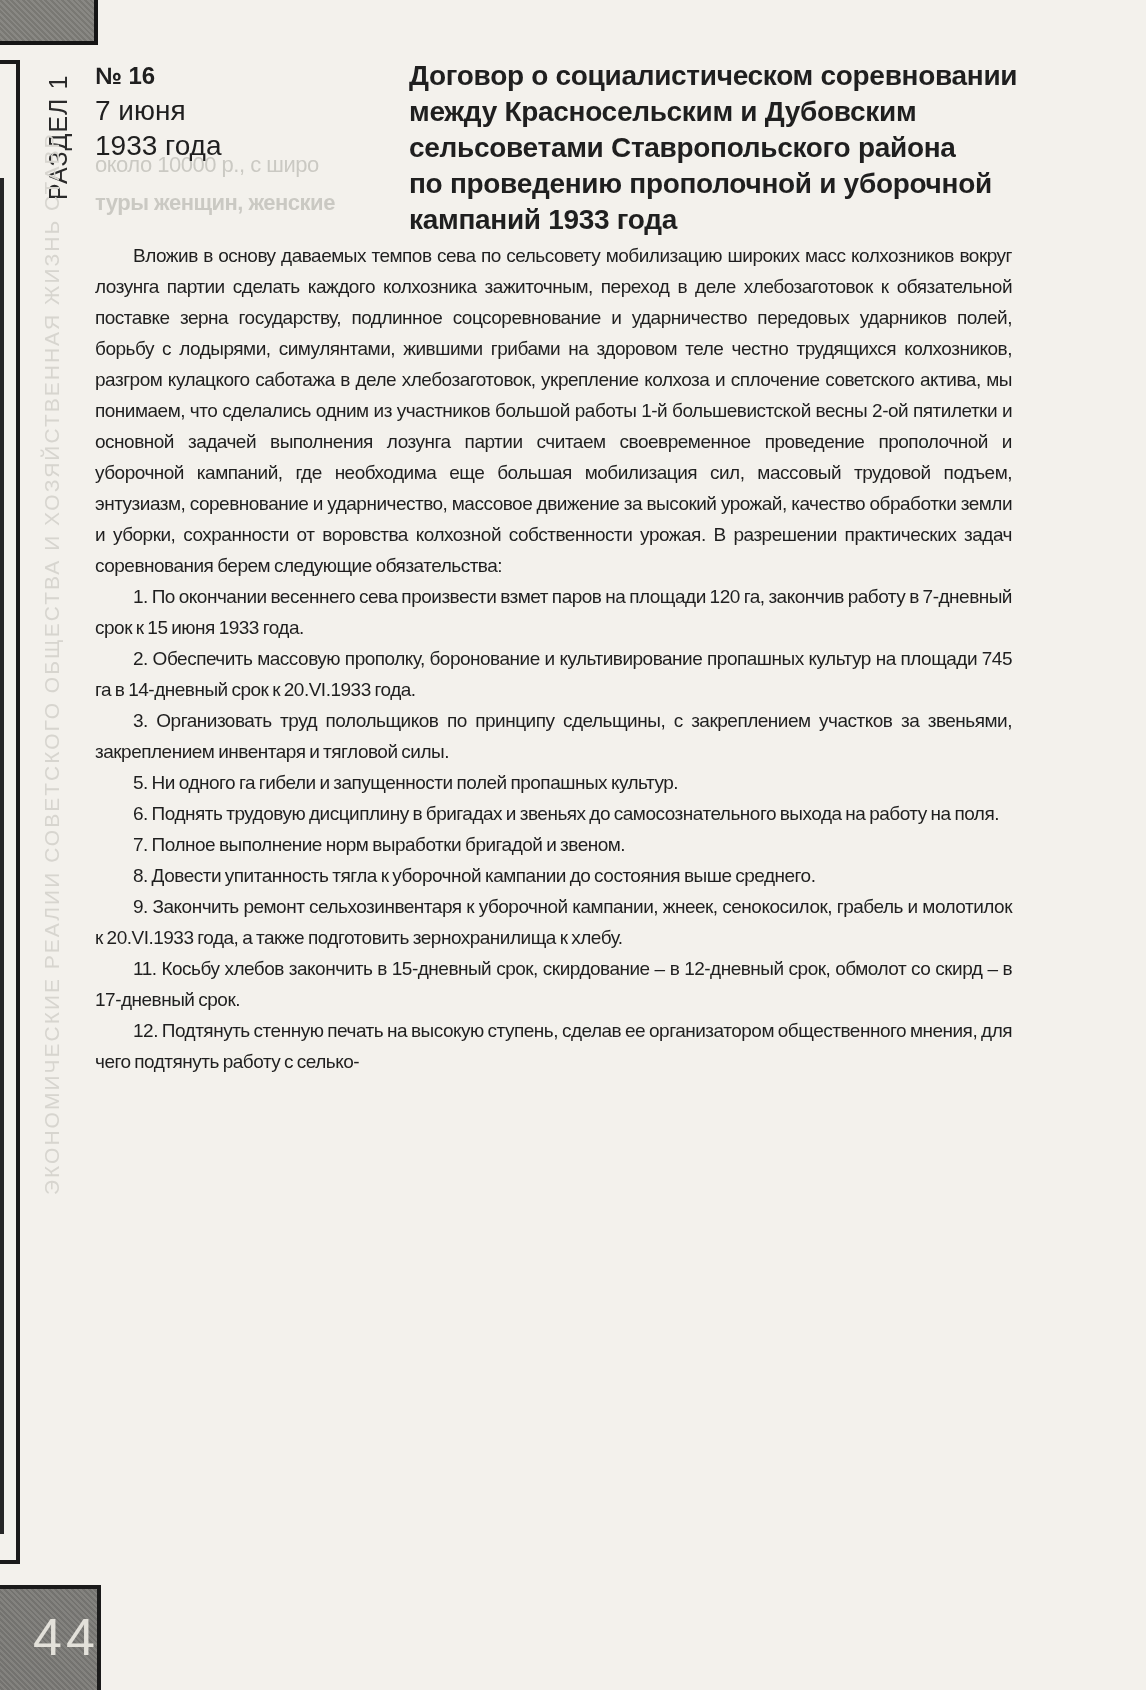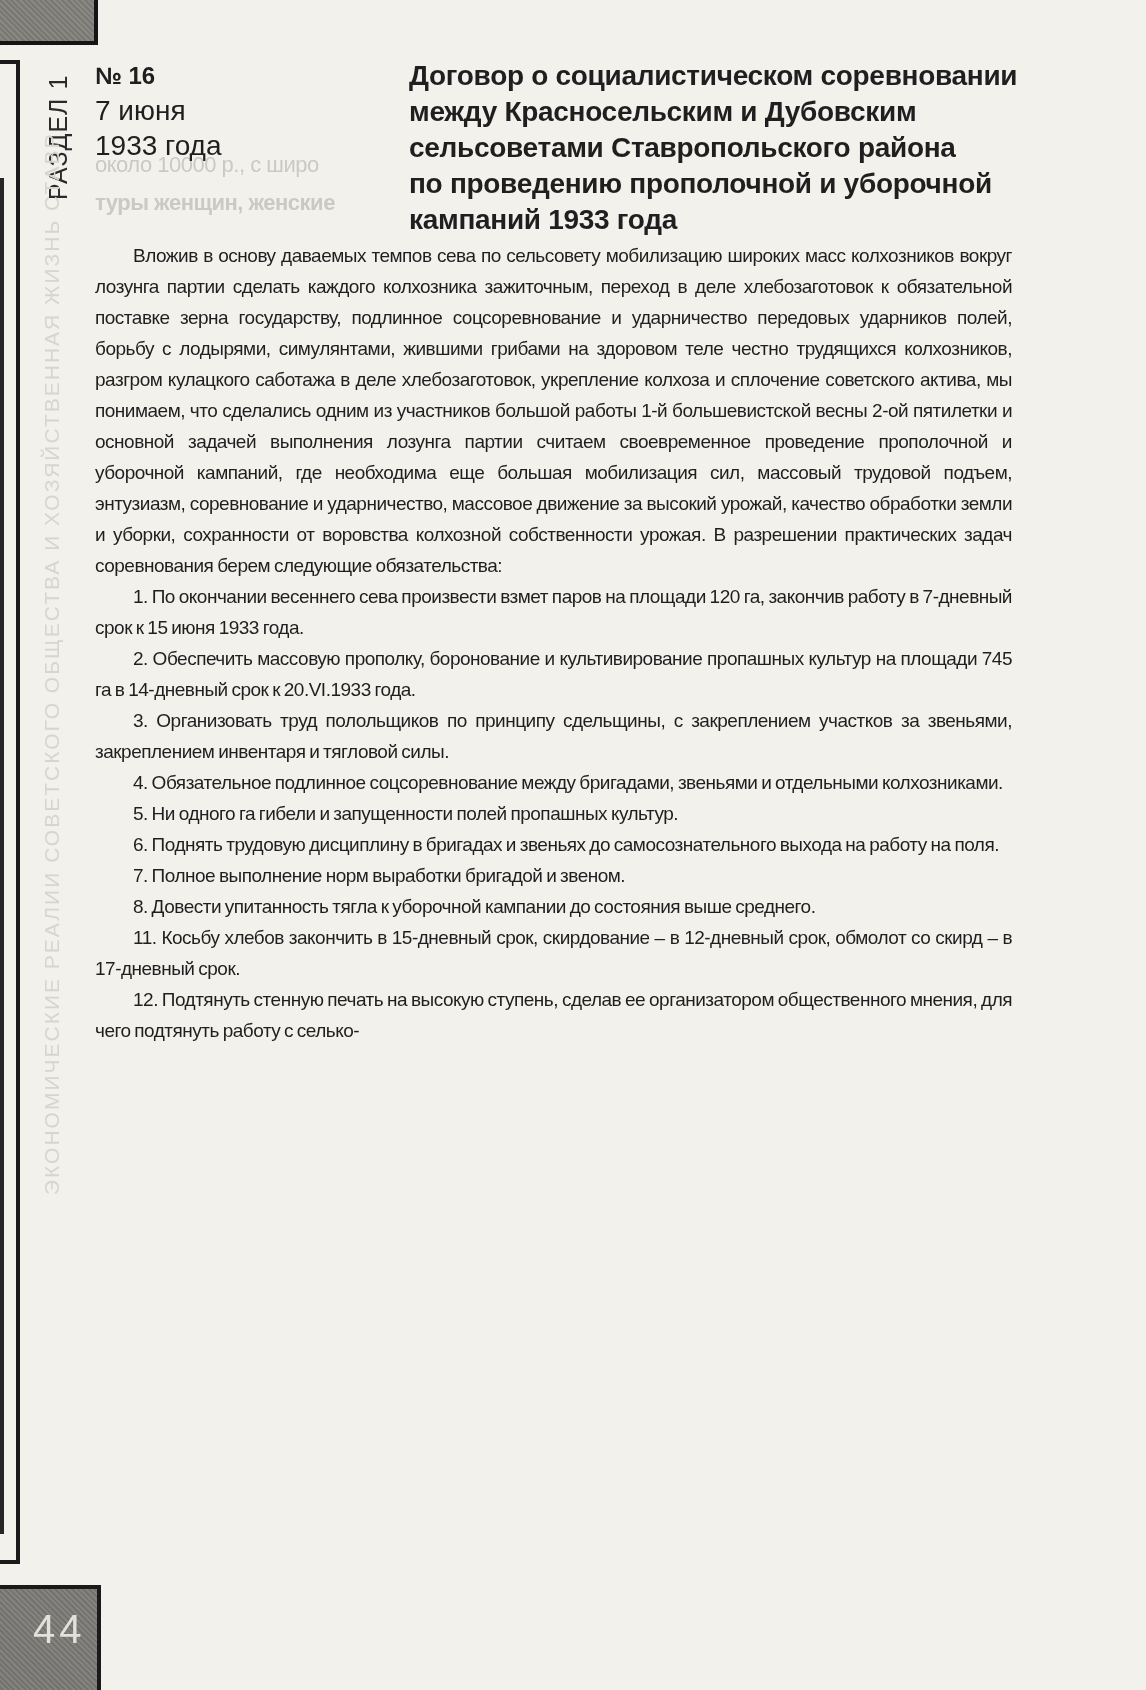--- a/index.html
+++ b/index.html
@@ -62,21 +62,21 @@
   .ghost-1{left:95px;top:152px;}
   .ghost-2{left:95px;top:190px;font-weight:bold;}
   .page-num-box{
     position:absolute;left:0;top:1585px;width:97px;height:105px;
     background:#7d7c78;
     border-top:4px solid #1a1a1a;border-right:4px solid #1a1a1a;
     background-image:repeating-linear-gradient(45deg, rgba(0,0,0,.08) 0 2px, rgba(255,255,255,.05) 2px 4px);
   }
   .page-num{
     position:absolute;left:33px;top:18px;
-    font-size:40px;letter-spacing:4px;color:#e3e1da;
+    font-size:52px;letter-spacing:4px;color:#e3e1da;
   }
 </style>
 </head>
 <body>
 
 <div class="scan">
 
   <div class="tab-box"></div>
   <div class="frame-line"></div>
   <div class="edge-line"></div>
@@ -103,30 +103,30 @@
   <div class="doc-body">
 
       <p>Вложив в основу даваемых темпов сева по сельсовету мобилизацию широких масс колхозников вокруг лозунга партии сделать каждого колхозника зажиточным, переход в деле хлебозаготовок к обязательной поставке зерна государству, подлинное соцсоревнование и ударничество передовых ударников полей, борьбу с лодырями, симулянтами, жившими грибами на здоровом теле честно трудящихся колхозников, разгром кулацкого саботажа в деле хлебозаготовок, укрепление колхоза и сплочение советского актива, мы понимаем, что сделались одним из участников большой работы 1-й большевистской весны 2-ой пятилетки и основной задачей выполнения лозунга партии считаем своевременное проведение прополочной и уборочной кампаний, где необходима еще большая мобилизация сил, массовый трудовой подъем, энтузиазм, соревнование и ударничество, массовое движение за высокий урожай, качество обработки земли и уборки, сохранности от воровства колхозной собственности урожая. В разрешении практических задач соревнования берем следующие обязательства:</p>
 
       <p>1. По окончании весеннего сева произвести взмет паров на площади 120 га, закончив работу в 7-дневный срок к 15 июня 1933 года.</p>
 
       <p>2. Обеспечить массовую прополку, боронование и культивирование пропашных культур на площади 745 га в 14-дневный срок к 20.VI.1933 года.</p>
 
       <p>3. Организовать труд полольщиков по принципу сдельщины, с закреплением участков за звеньями, закреплением инвентаря и тягловой силы.</p>
 
-      <p>4. Обязательное подлинное соцсоревнование между бригадами, звеньями и отдельными колхозниками.</p>
 
       <p>5. Ни одного га гибели и запущенности полей пропашных культур.</p>
 
       <p>6. Поднять трудовую дисциплину в бригадах и звеньях до самосознательного выхода на работу на поля.</p>
 
       <p>7. Полное выполнение норм выработки бригадой и звеном.</p>
 
       <p>8. Довести упитанность тягла к уборочной кампании до состояния выше среднего.</p>
 
+      <p>9. Закончить ремонт сельхозинвентаря к уборочной кампании, жнеек, сенокосилок, грабель и молотилок к 20.VI.1933 года, а также подготовить зернохранилища к хлебу.</p>
 
 
       <p>11. Косьбу хлебов закончить в 15-дневный срок, скирдование – в 12-дневный срок, обмолот со скирд – в 17-дневный срок.</p>
 
       <p>12. Подтянуть стенную печать на высокую ступень, сделав ее организатором общественного мнения, для чего подтянуть работу с селько-</p>
     </div>
 
   <div class="page-num-box">
     <div class="page-num">44</div>
   </div>

